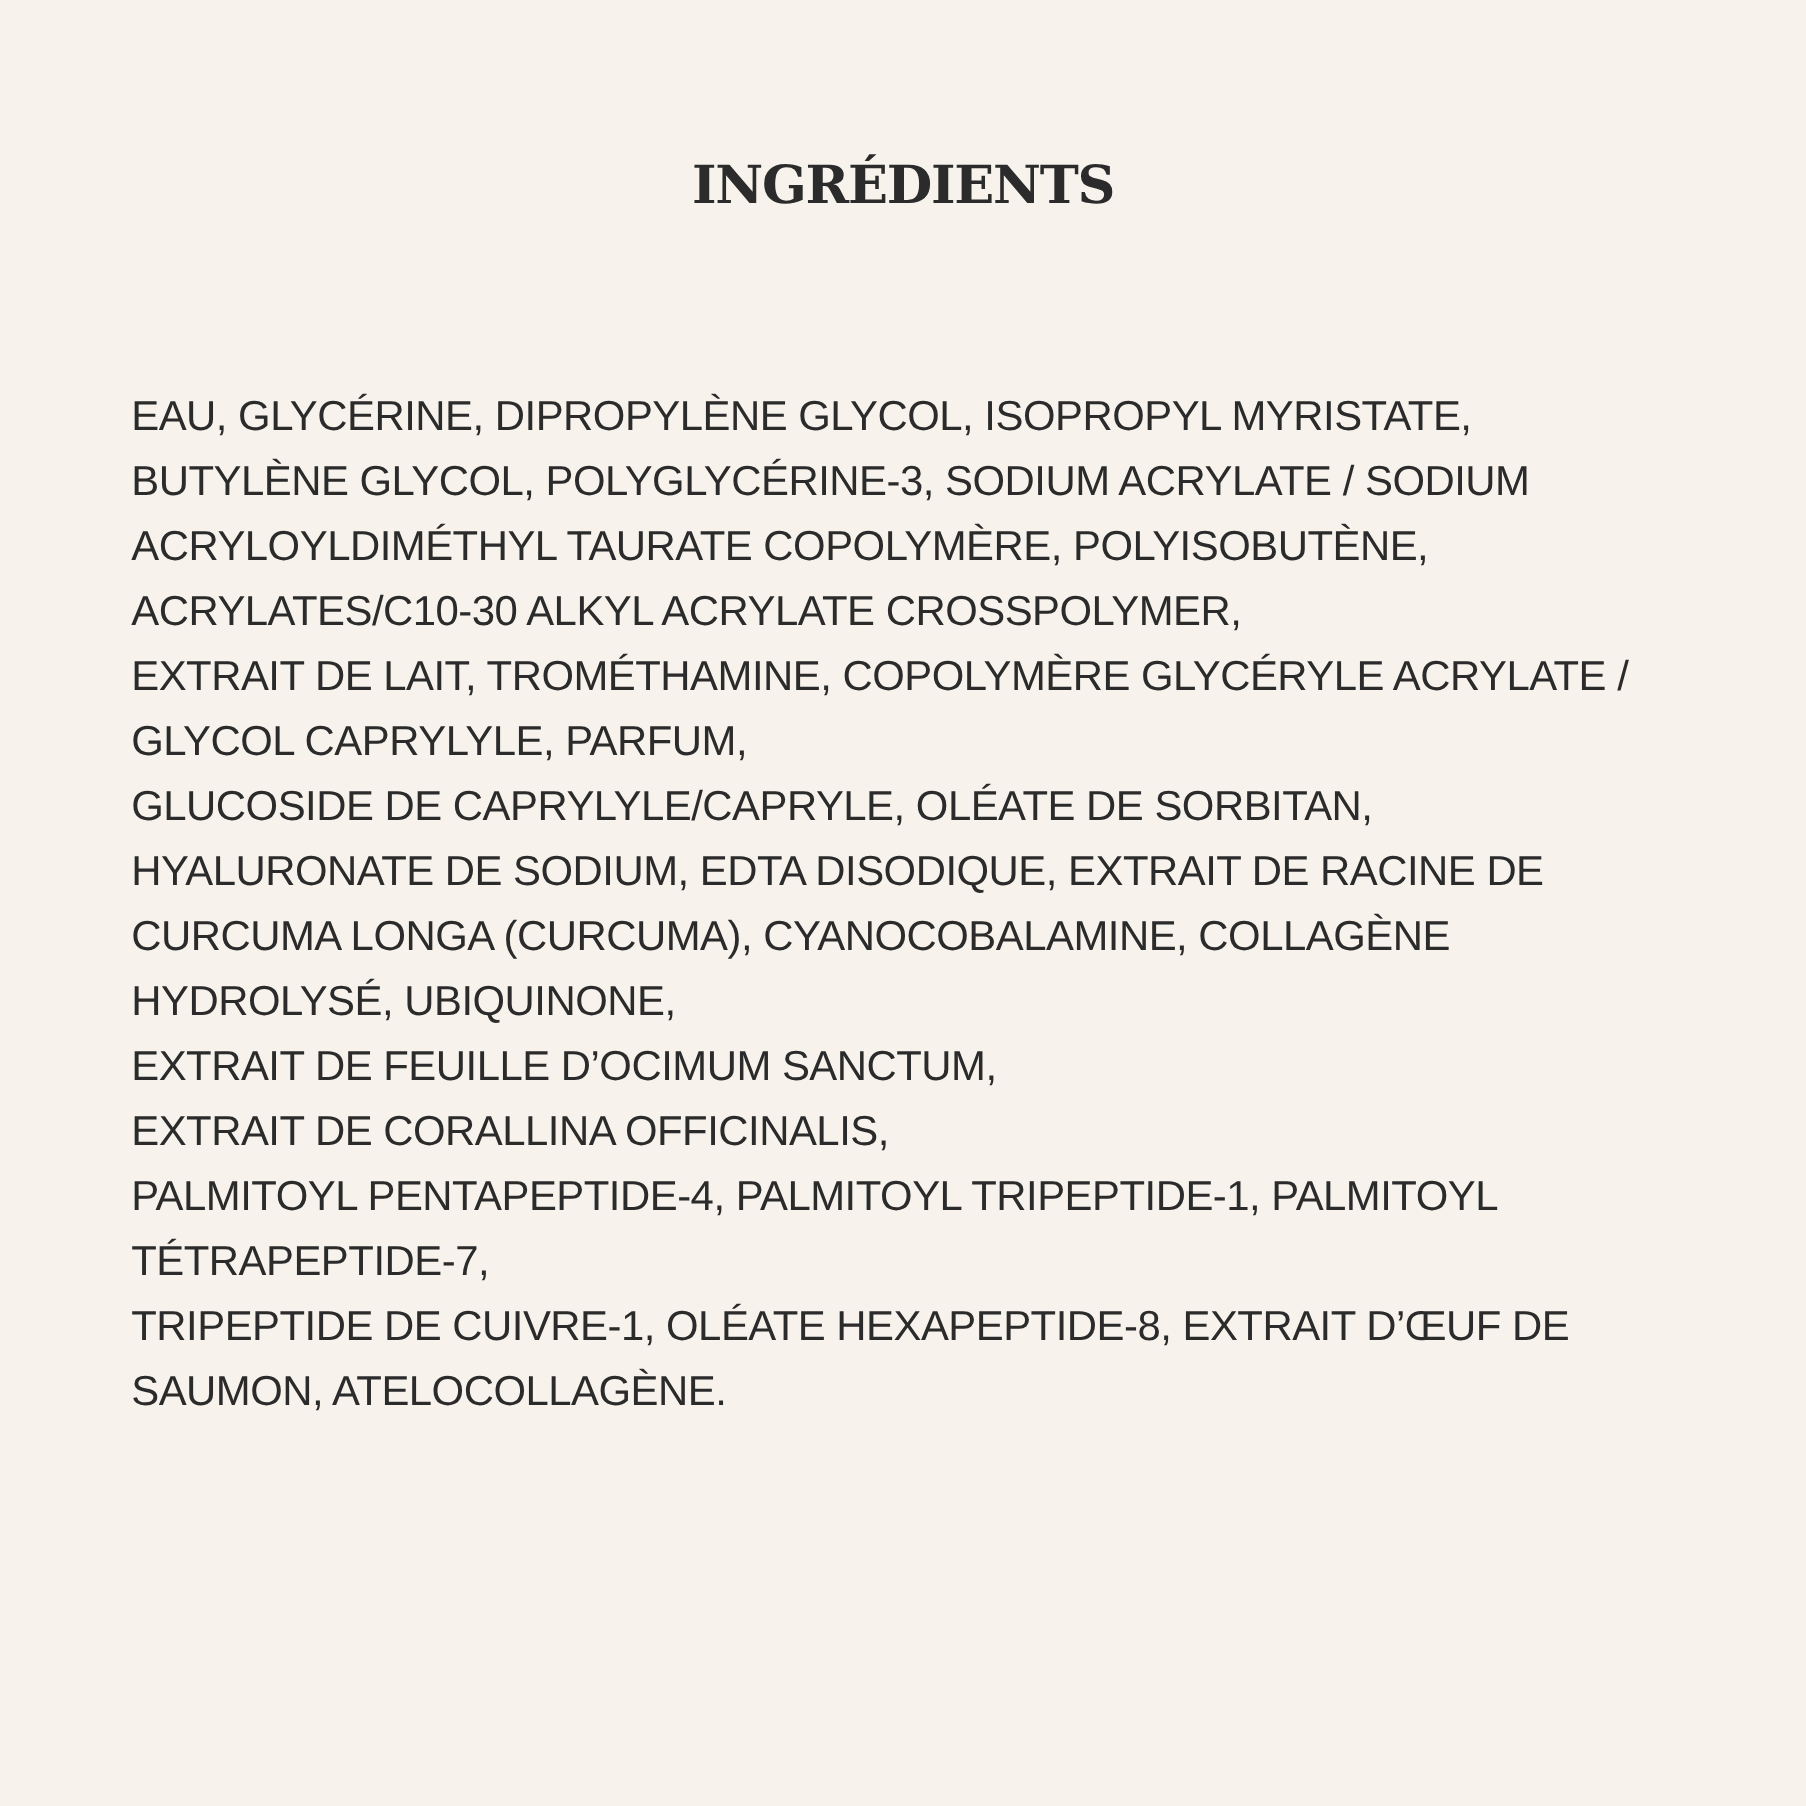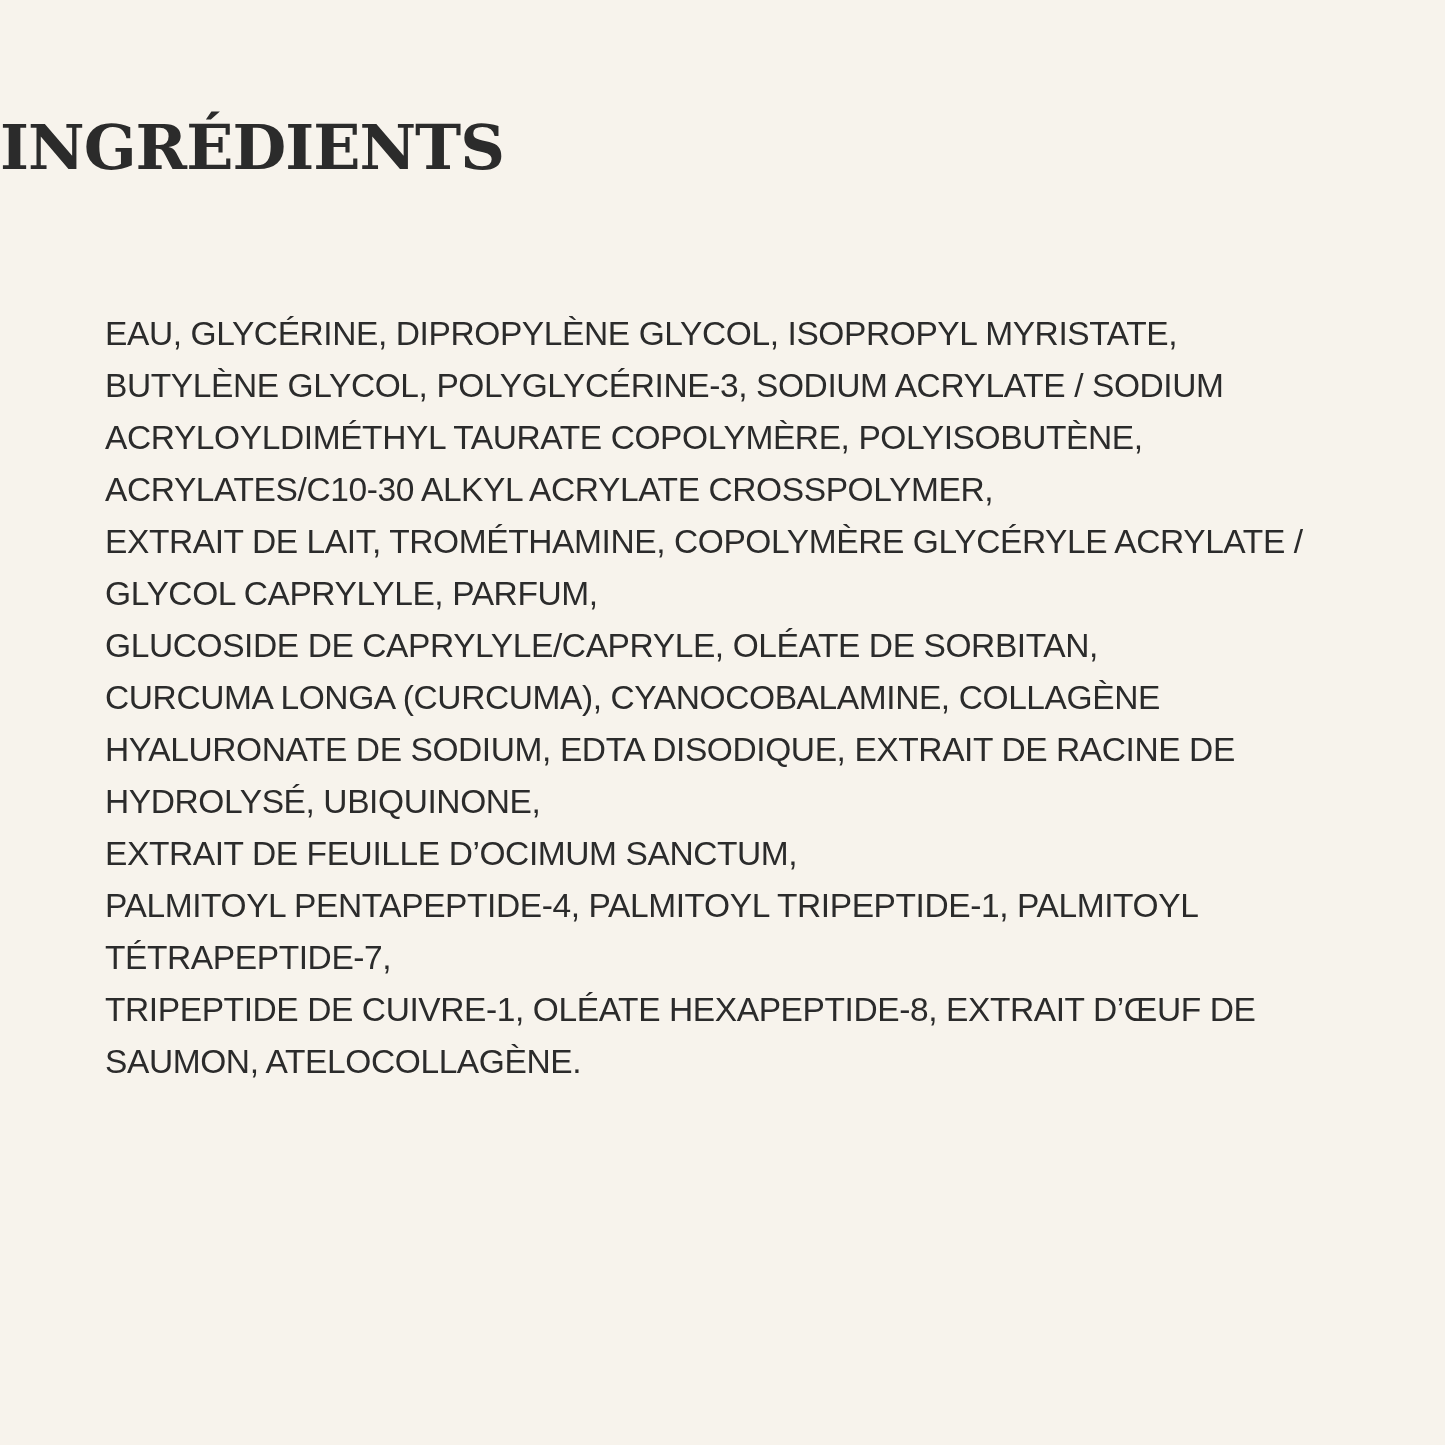--- a/index.html
+++ b/index.html
@@ -19,24 +19,24 @@
       left: 0;
       top: 0;
       width: 1445px;
       height: 1445px;
     }
     .title {
       position: absolute;
       top: 105px;
       left: 0;
       width: 1445px;
-      text-align: left;
+      text-align: center;
       font-family: "DejaVu Serif", "Liberation Serif", serif;
       font-weight: bold;
-      font-size: 62px;
+      font-size: 42px;
       letter-spacing: -1px;
       line-height: 86px;
       margin: 0;
       color: #2B2B2B;
     }
     .ingredients {
       position: absolute;
       top: 308px;
       left: 105px;
       width: 1300px;
@@ -61,22 +61,23 @@
   <h1 class="title">INGRÉDIENTS</h1>
 
   <ul class="ingredients">
     <li>EAU, GLYCÉRINE, DIPROPYLÈNE GLYCOL, ISOPROPYL MYRISTATE,</li>
     <li>BUTYLÈNE GLYCOL, POLYGLYCÉRINE-3, SODIUM ACRYLATE / SODIUM</li>
     <li>ACRYLOYLDIMÉTHYL TAURATE COPOLYMÈRE, POLYISOBUTÈNE,</li>
     <li>ACRYLATES/C10-30 ALKYL ACRYLATE CROSSPOLYMER,</li>
     <li>EXTRAIT DE LAIT, TROMÉTHAMINE, COPOLYMÈRE GLYCÉRYLE ACRYLATE /</li>
     <li>GLYCOL CAPRYLYLE, PARFUM,</li>
     <li>GLUCOSIDE DE CAPRYLYLE/CAPRYLE, OLÉATE DE SORBITAN,</li>
+    <li>HYALURONATE DE SODIUM, EDTA DISODIQUE, EXTRAIT DE RACINE DE</li>
     <li>CURCUMA LONGA (CURCUMA), CYANOCOBALAMINE, COLLAGÈNE</li>
-    <li>HYALURONATE DE SODIUM, EDTA DISODIQUE, EXTRAIT DE RACINE DE</li>
     <li>HYDROLYSÉ, UBIQUINONE,</li>
     <li>EXTRAIT DE FEUILLE D’OCIMUM SANCTUM,</li>
+    <li>EXTRAIT DE CORALLINA OFFICINALIS,</li>
     <li>PALMITOYL PENTAPEPTIDE-4, PALMITOYL TRIPEPTIDE-1, PALMITOYL</li>
     <li>TÉTRAPEPTIDE-7,</li>
     <li>TRIPEPTIDE DE CUIVRE-1, OLÉATE HEXAPEPTIDE-8, EXTRAIT D’ŒUF DE</li>
     <li>SAUMON, ATELOCOLLAGÈNE.</li>
   </ul>
 </div>
 
 </body></html>

